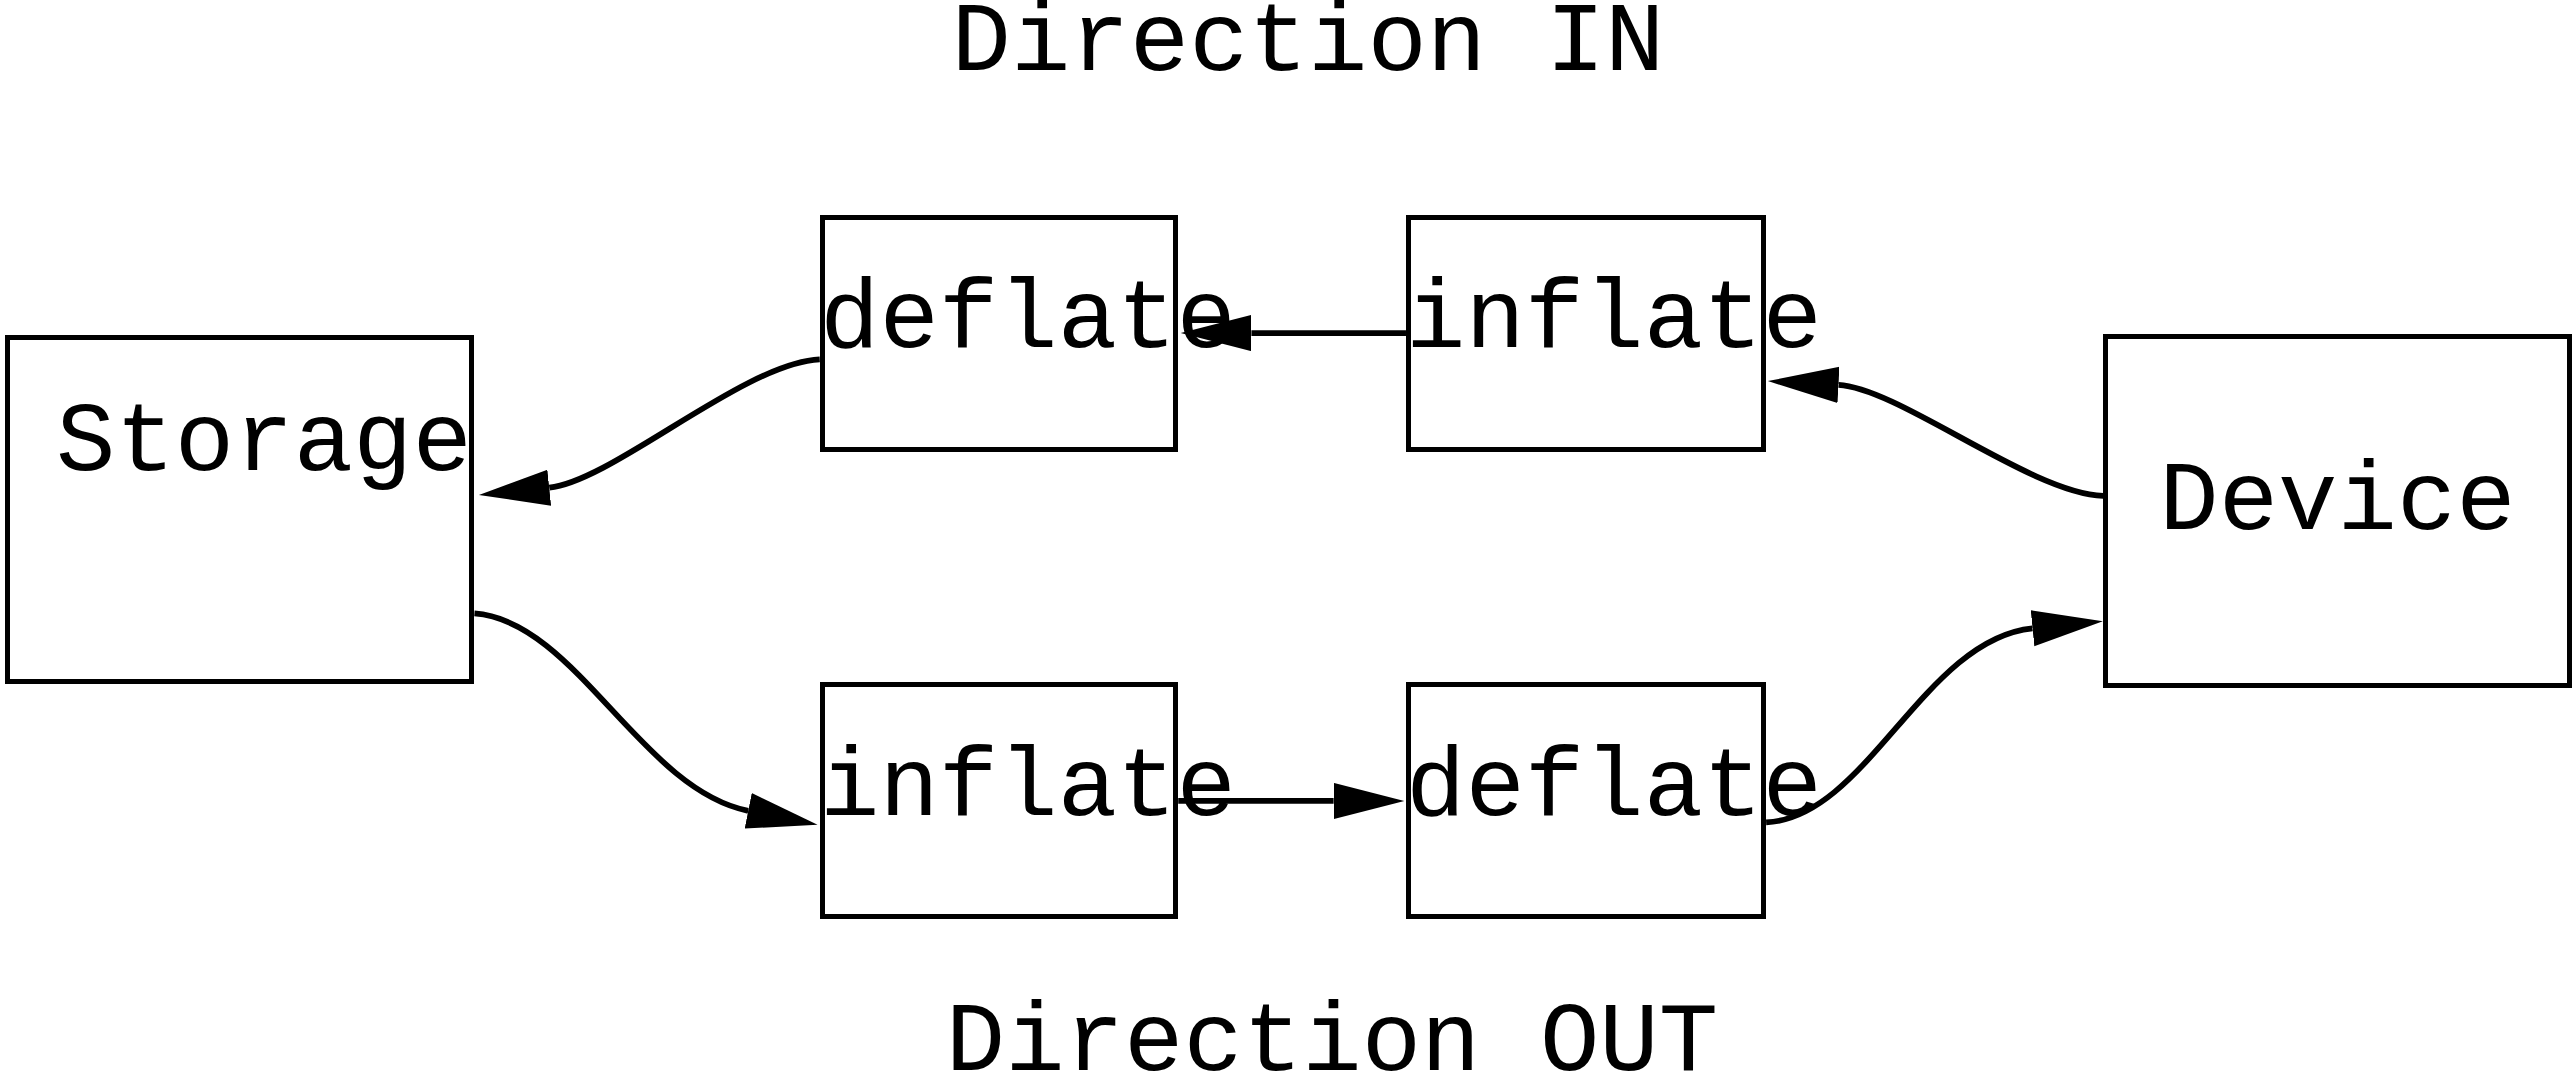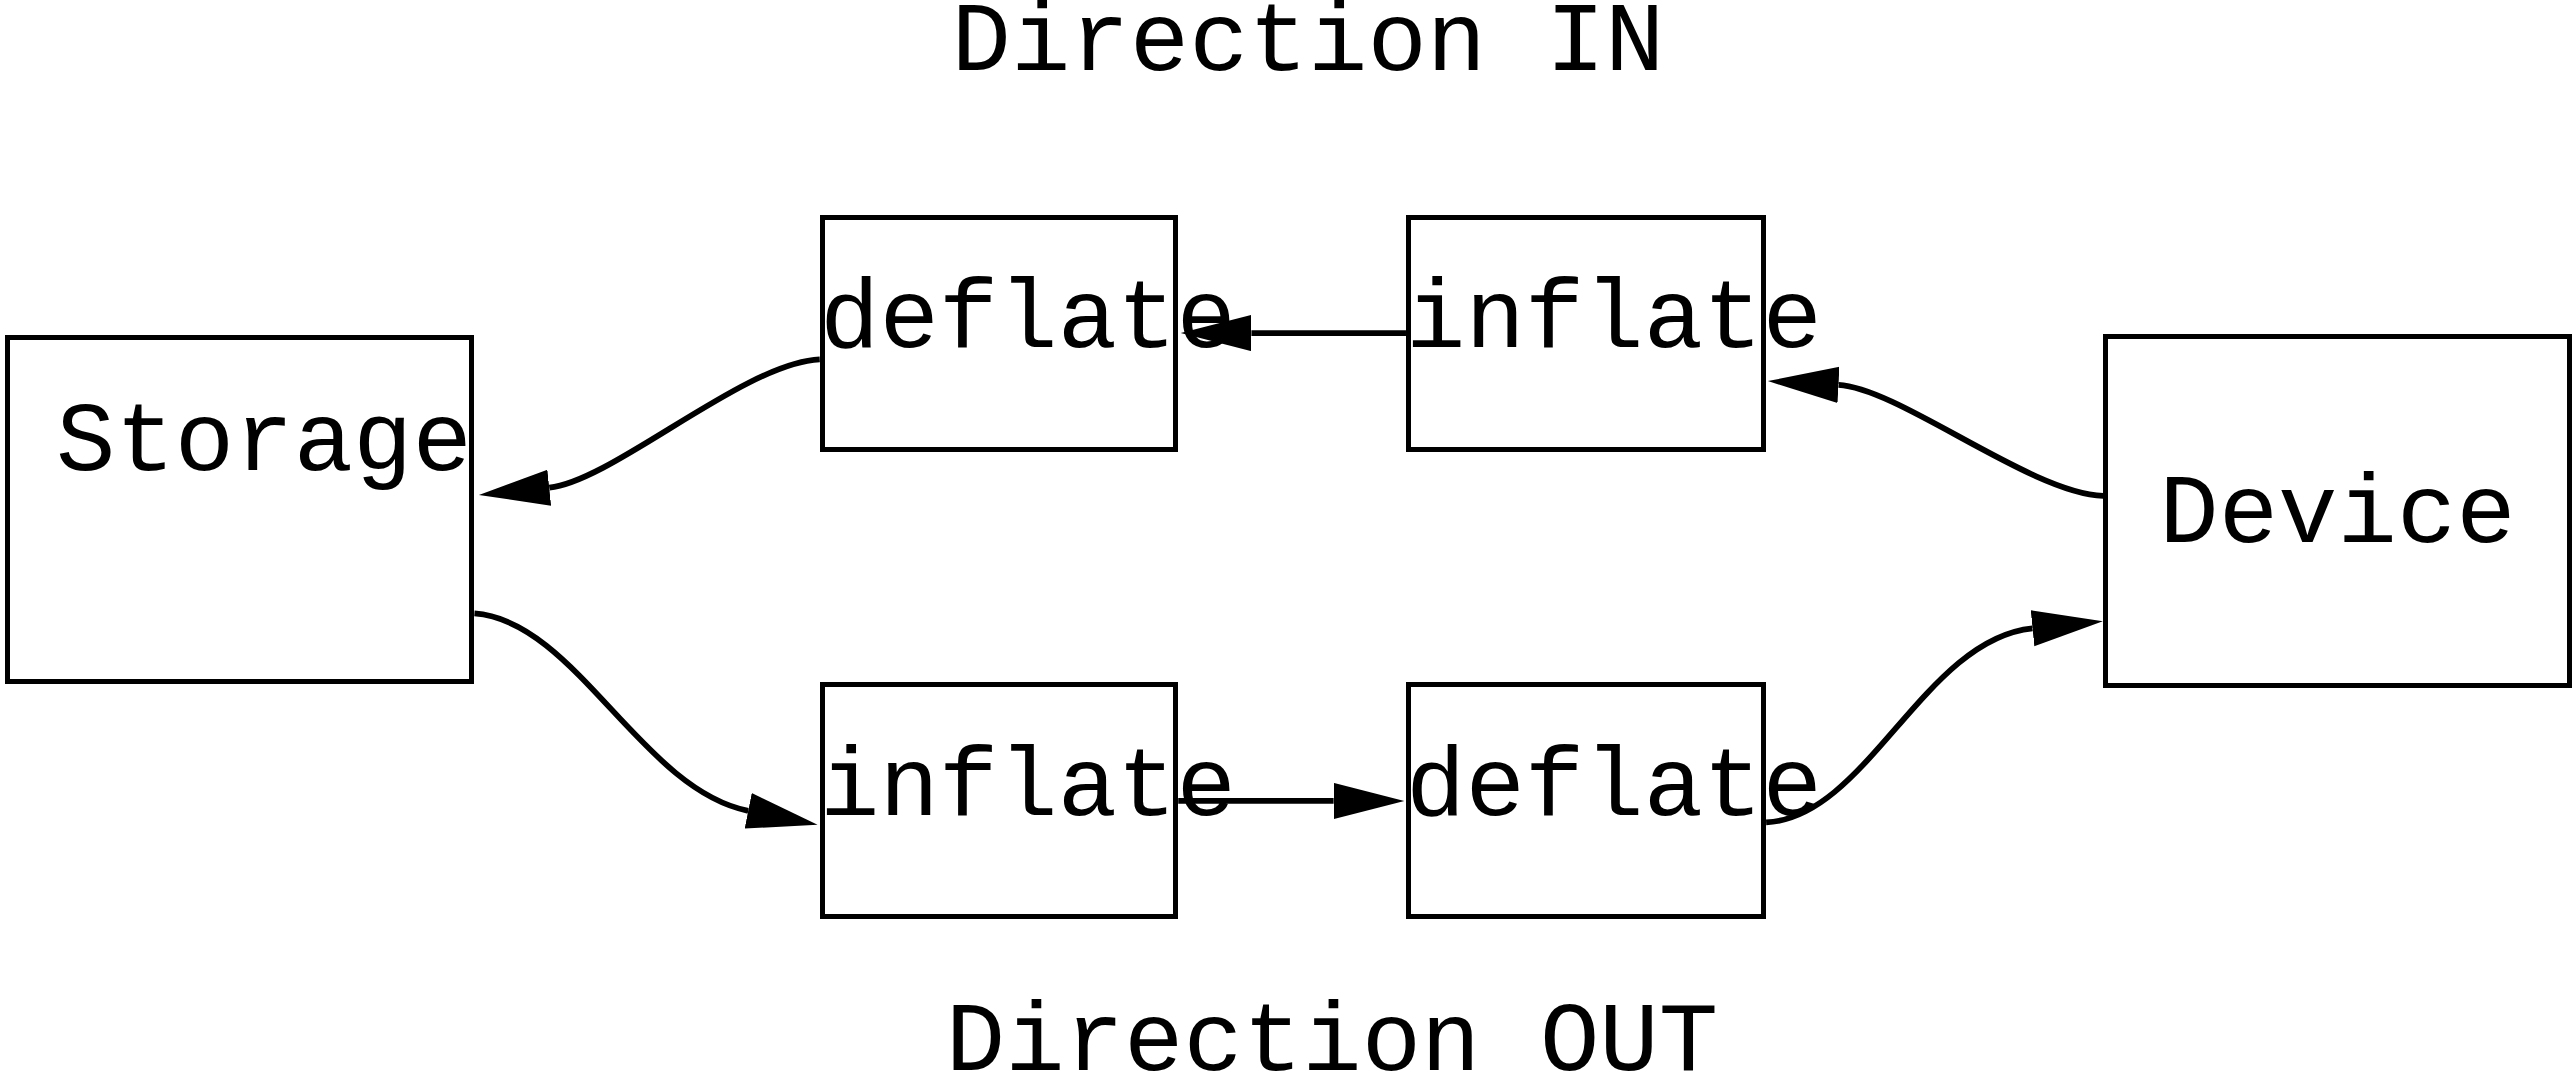--- a/index.html
+++ b/index.html
@@ -36,21 +36,21 @@
     white-space: nowrap;
     color: #000000;
   }
   .centered { text-align: center; }
 
   .label-title-in  { left: 897px; top: -26px;  width: 822px; }
   .label-title-out { left: 921px; top: 974px; width: 822px; }
   .label-storage   { left: 56px;   top: 374px; }
   .label-deflate-in  { left: 820px;  top: 251px; width: 358px; }
   .label-inflate-in  { left: 1406px; top: 251px; width: 360px; }
-  .label-device      { left: 2103px; top: 446px; width: 469px; }
+  .label-device      { left: 2103px; top: 433px; width: 469px; }
   .label-inflate-out { left: 820px;  top: 719px; width: 358px; }
   .label-deflate-out { left: 1406px; top: 719px; width: 360px; }
 
   #edge-layer {
     position: absolute;
     left: 0;
     top: 0;
     width: 2576px;
     height: 1088px;
   }

